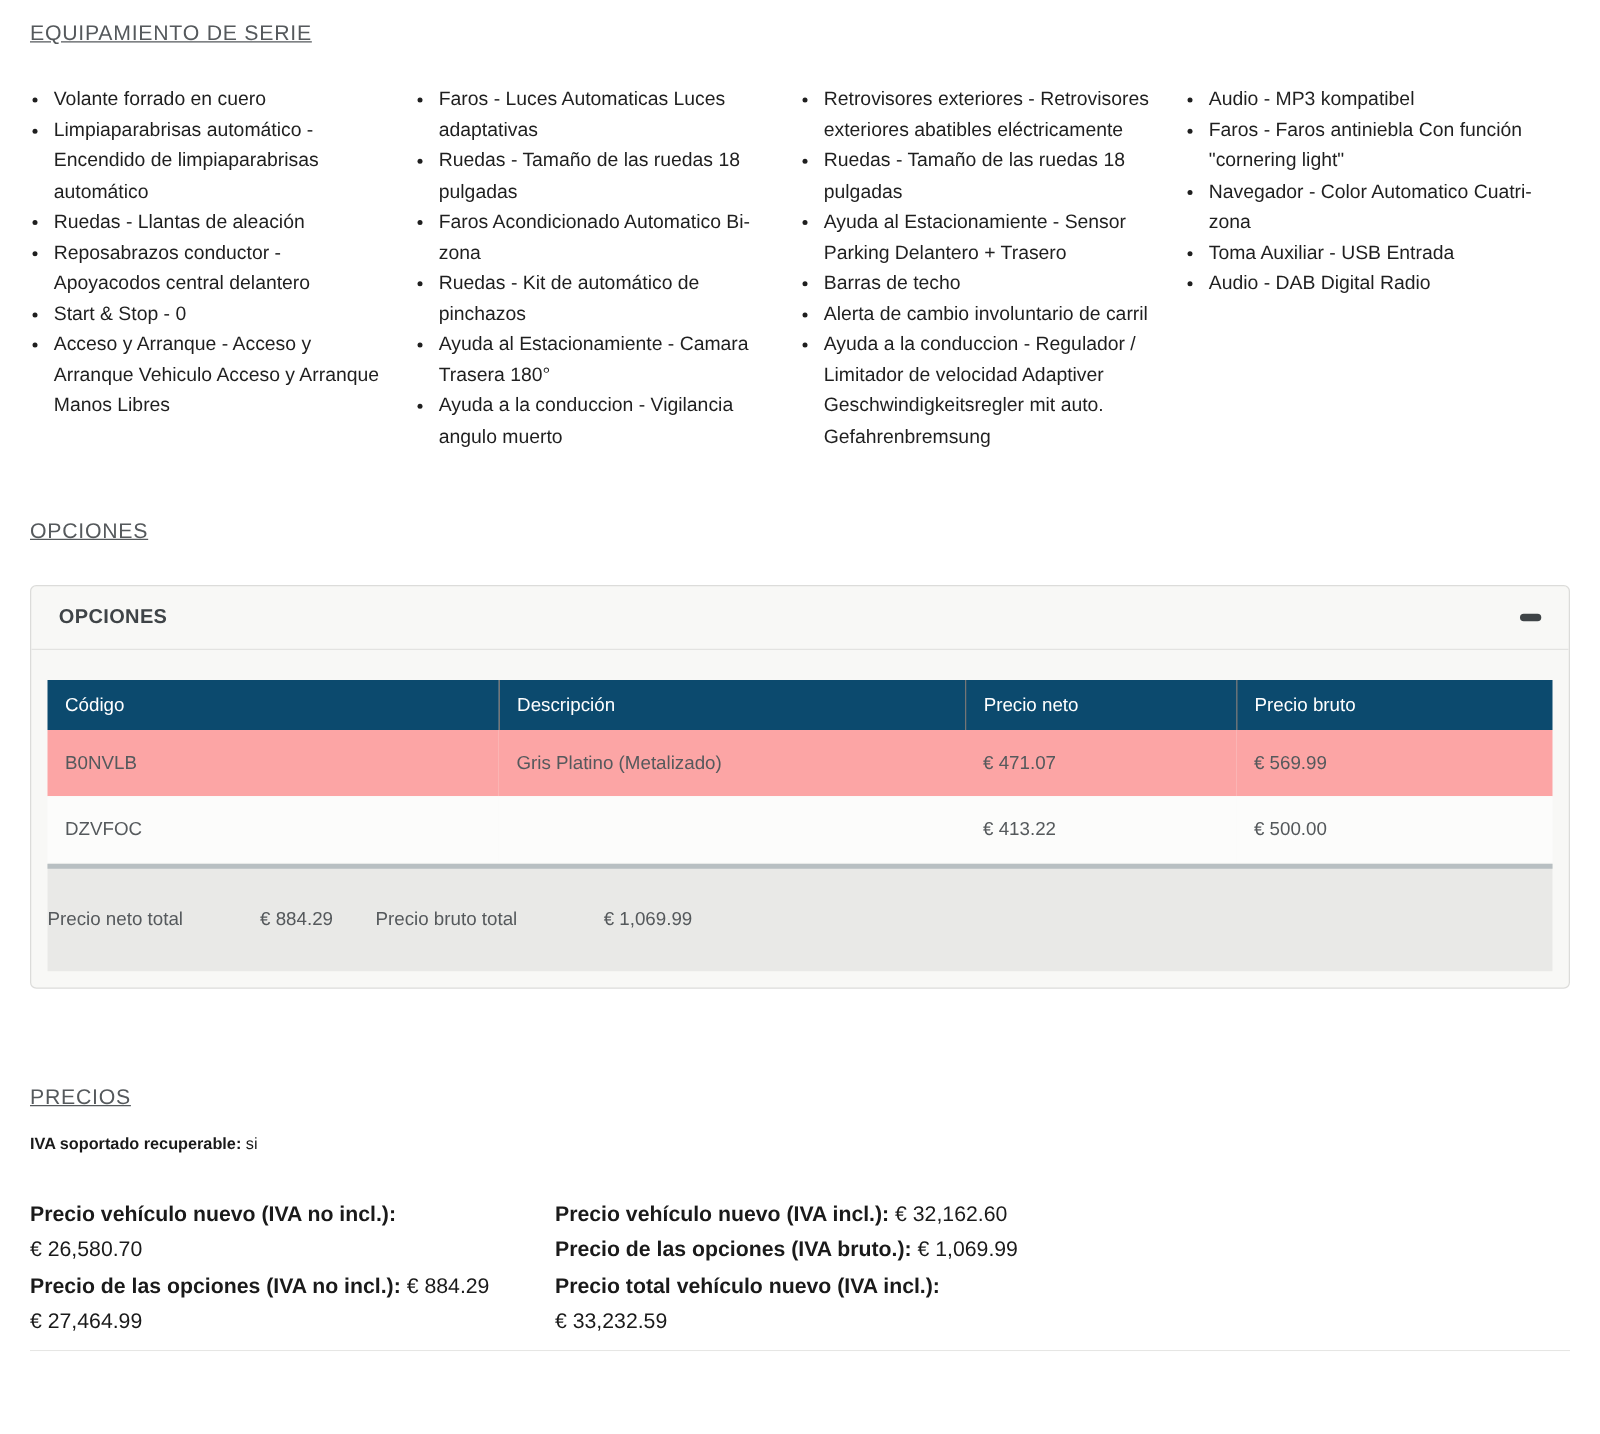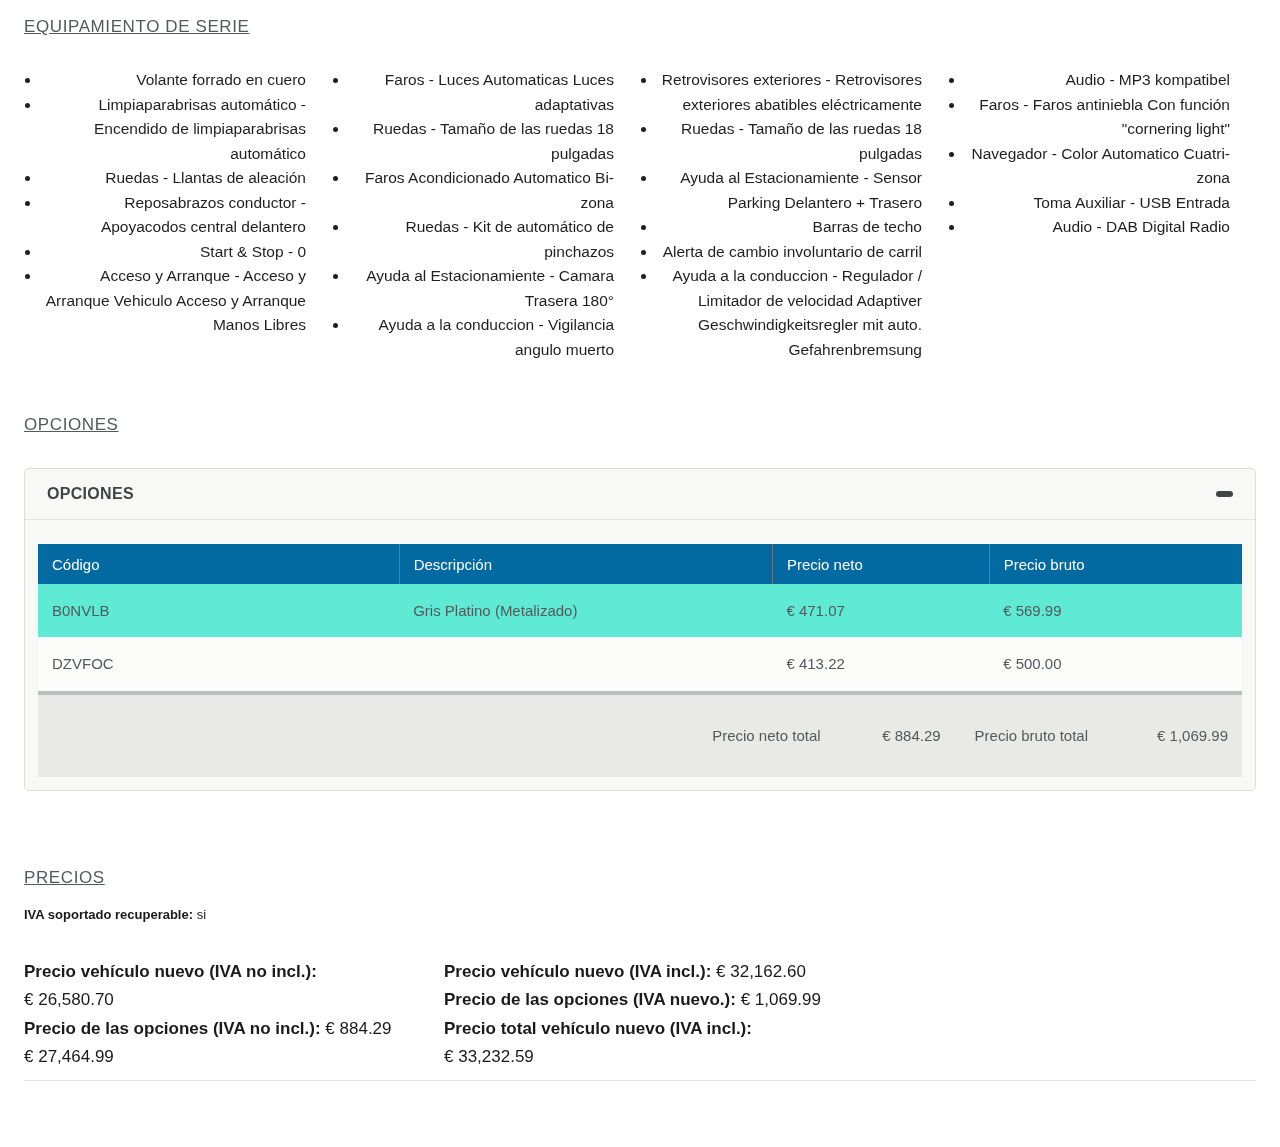--- a/index.html
+++ b/index.html
@@ -19,21 +19,20 @@
     letter-spacing: 0.6px;
     color: #55595c;
     margin: 0;
     text-decoration: underline;
   }
 
   
   .equip-cols {
     display: flex;
     margin-top: 26px;
-    text-align: right;
   }
   .equip-col { width: 25%; padding-right: 26px; }
   .equip-col ul {
     margin: 0;
     padding-left: 17px;
     font-size: 15.5px;
     line-height: 24.5px;
     color: #1f1f1f;
   }
   .equip-col li { padding-left: 2px; }
@@ -66,49 +65,48 @@
     cursor: pointer;
   }
   .panel-body { padding: 24px 13px 13px 13px; }
 
   table.opt-table {
     width: 100%;
     border-collapse: collapse;
     font-size: 15px;
   }
   .opt-table th {
-    background: #0369a1;
+    background: #0c4a6e;
     color: #ffffff;
     font-weight: normal;
     text-align: left;
     padding: 10px 14px;
     height: 40px;
   }
   .opt-table th + th { border-left: 1px solid #757575; }
   .opt-table .col-codigo { width: 30%; }
   .opt-table .col-desc   { width: 31%; }
   .opt-table .col-neto   { width: 18%; }
   .opt-table .col-bruto  { width: 21%; }
   .opt-table td {
     padding: 10px 14px;
     height: 53px;
     color: #55595c;
     border-bottom: 1px solid #fbfbfa;
   }
-  .opt-table tr.stripe td { background: #5eead4; }
+  .opt-table tr.stripe td { background: #fca5a5; }
   .opt-table tr.plain td  { background: #fcfcfb; }
   .opt-table td.num { }
 
   .totals {
     background: #e9e9e7;
     border-top: 4px solid #b8bfc2;
     height: 86px;
     display: flex;
     align-items: center;
-    justify-content: flex-end;
     font-size: 15px;
     color: #55595c;
     padding-right: 14px;
   }
   .totals .t-label { margin-right: 30px; }
   .totals .t-val-neto  { width: 90px;  text-align: right; }
   .totals .t-val-bruto { width: 110px; text-align: right; }
   .totals .t-label-bruto { margin-left: 34px; }
 
   
@@ -247,21 +245,21 @@
       <div class="price-item wrap">
         <span class="val">€ 27,464.99</span>
       </div>
     </div>
     <div class="price-col">
       <div class="price-item">
         <span class="lbl">Precio vehículo nuevo (IVA incl.):</span>
         <span class="val">€ 32,162.60</span>
       </div>
       <div class="price-item">
-        <span class="lbl">Precio de las opciones (IVA nuevo.):</span>
+        <span class="lbl">Precio de las opciones (IVA bruto.):</span>
         <span class="val">€ 1,069.99</span>
       </div>
       <div class="price-item wrap">
         <span class="lbl">Precio total vehículo nuevo (IVA incl.):</span>
         <span class="val">€ 33,232.59</span>
       </div>
     </div>
   </div>
 
   <hr class="bottom-rule">

